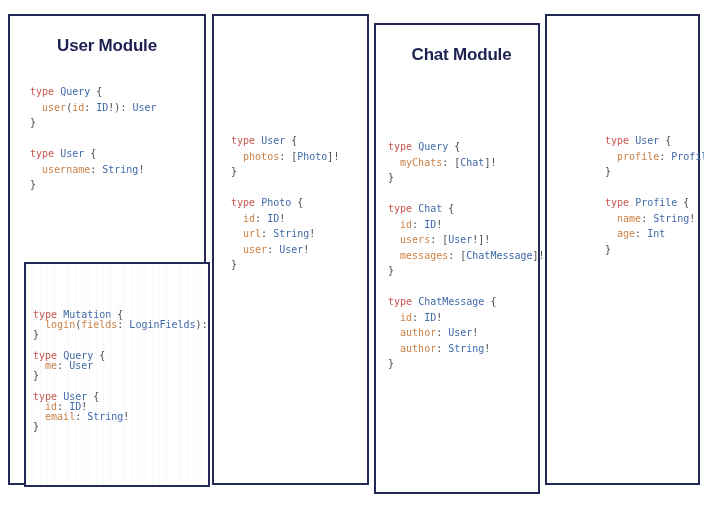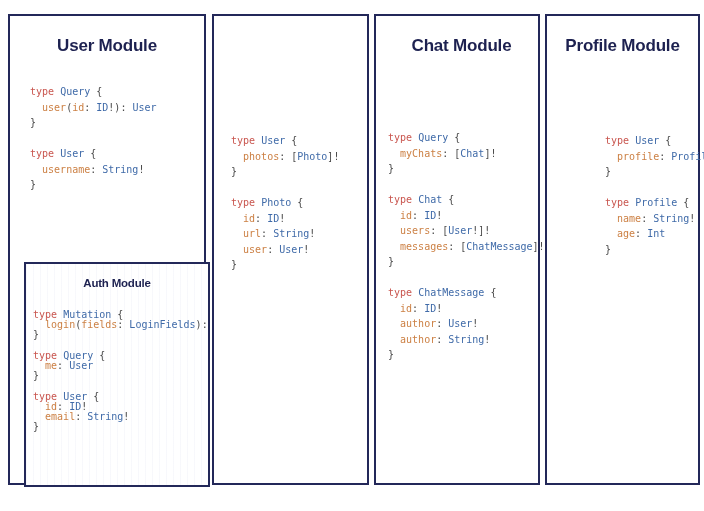--- a/index.html
+++ b/index.html
@@ -60,21 +60,21 @@
 
   
   .k  { color: #c9564f; }   
   .t  { color: #3f6aa8; }   
   .f  { color: #cc8044; }   
   .p  { color: #4a4a4a; }   
 
   
   #mod-user    { left: 8px;   top: 14px;  width: 198px; height: 471px; }
   #mod-gallery { left: 212px; top: 14px;  width: 157px; height: 471px; }
-  #mod-chat    { left: 374px; top: 14px;  width: 166px; height: 471px; padding-left: 9px; }
+  #mod-chat    { left: 374px; top: 23px;  width: 166px; height: 471px; padding-left: 9px; }
   #mod-profile { left: 545px; top: 14px;  width: 155px; height: 471px; }
 
   #user-code    { position: absolute; left: 20px; top: 68px; }
   #gallery-code { position: absolute; left: 17px; top: 117px; }
   #chat-code    { position: absolute; left: 12px; top: 114px; }
   #profile-code { position: absolute; left: 18px; top: 117px; margin-left: 40px; }
 
   
   #mod-auth {
     position: absolute;
@@ -105,21 +105,20 @@
     <div class="module-title col-title">User Module</div>
     <div class="code" id="user-code"><span class="k">type</span><span class="p"> </span><span class="t">Query</span><span class="p"> {</span>
 <span class="p">  </span><span class="f">user</span><span class="p">(</span><span class="f">id</span><span class="p">: </span><span class="t">ID</span><span class="p">!</span><span class="p">)</span><span class="p">: </span><span class="t">User</span>
 <span class="p">}</span>
 
 <span class="k">type</span><span class="p"> </span><span class="t">User</span><span class="p"> {</span>
 <span class="p">  </span><span class="f">username</span><span class="p">: </span><span class="t">String</span><span class="p">!</span>
 <span class="p">}</span></div>
 
     <div id="mod-auth">
-      <div class="module-title auth-title">Auth Module</div>
       <div class="code-sm" id="auth-code"><span class="k">type</span><span class="p"> </span><span class="t">Mutation</span><span class="p"> {</span>
 <span class="p">  </span><span class="f">login</span><span class="p">(</span><span class="f">fields</span><span class="p">: </span><span class="t">LoginFields</span><span class="p">)</span><span class="p">: </span><span class="t">User</span>
 <span class="p">}</span>
 
 <span class="k">type</span><span class="p"> </span><span class="t">Query</span><span class="p"> {</span>
 <span class="p">  </span><span class="f">me</span><span class="p">: </span><span class="t">User</span>
 <span class="p">}</span>
 
 <span class="k">type</span><span class="p"> </span><span class="t">User</span><span class="p"> {</span>
 <span class="p">  </span><span class="f">id</span><span class="p">: </span><span class="t">ID</span><span class="p">!</span>
@@ -153,21 +152,20 @@
 <span class="p">}</span>
 
 <span class="k">type</span><span class="p"> </span><span class="t">ChatMessage</span><span class="p"> {</span>
 <span class="p">  </span><span class="f">id</span><span class="p">: </span><span class="t">ID</span><span class="p">!</span>
 <span class="p">  </span><span class="f">author</span><span class="p">: </span><span class="t">User</span><span class="p">!</span>
 <span class="p">  </span><span class="f">author</span><span class="p">: </span><span class="t">String</span><span class="p">!</span>
 <span class="p">}</span></div>
   </div>
 
   <div class="module" id="mod-profile">
-    <div class="module-title col-title">Profile Module</div>
     <div class="code" id="profile-code"><span class="k">type</span><span class="p"> </span><span class="t">User</span><span class="p"> {</span>
 <span class="p">  </span><span class="f">profile</span><span class="p">: </span><span class="t">Profile</span><span class="p">!</span>
 <span class="p">}</span>
 
 <span class="k">type</span><span class="p"> </span><span class="t">Profile</span><span class="p"> {</span>
 <span class="p">  </span><span class="f">name</span><span class="p">: </span><span class="t">String</span><span class="p">!</span>
 <span class="p">  </span><span class="f">age</span><span class="p">: </span><span class="t">Int</span>
 <span class="p">}</span></div>
   </div>
 

